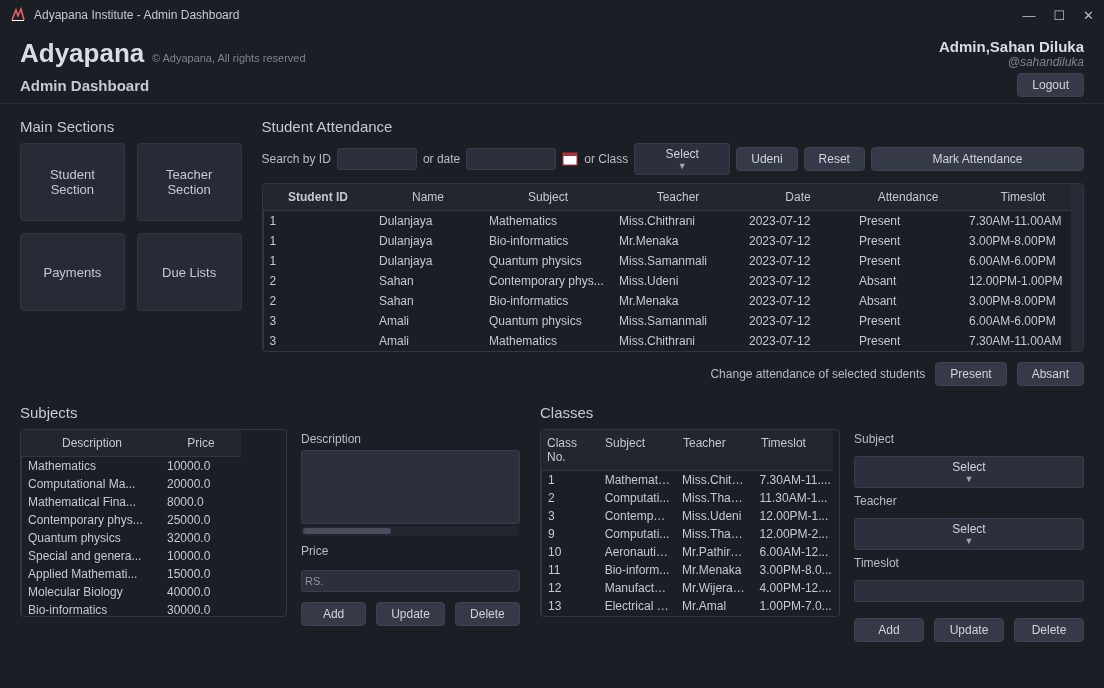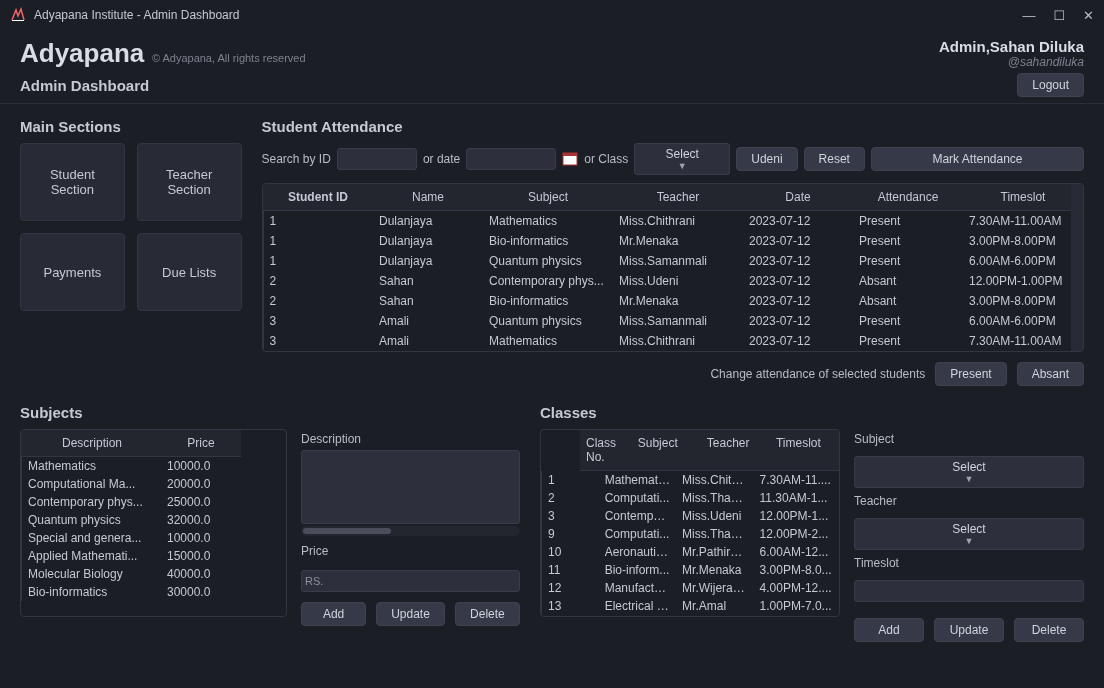--- a/index.html
+++ b/index.html
@@ -19,21 +19,21 @@
 .user-handle { color: #7d828e; font-style: italic; font-size: 12px; display:block; }
 
 .subheader { padding: 0px 20px 6px 20px; display: flex; justify-content: space-between; align-items: center; border-bottom: 1px solid #2b2e39; }
 .page-title { color: #c5c9d2; font-size: 15px; font-weight: 600; }
 
 .btn { background: #363947; border: 1px solid #40434f; color: #d0d4dd; padding: 4px 14px; border-radius: 4px; cursor: pointer; font-size: 12px; }
 .btn-wide { padding: 4px 40px; }
 
 .content { padding: 14px 20px 10px 20px; }
 
-.section-title { color: #c5c9d2; font-size: 15px; font-weight: 700; margin-bottom: 8px; }
+.section-title { color: #c5c9d2; font-size: 15px; font-weight: 400; margin-bottom: 8px; }
 
 .top-row { display: flex; gap: 20px; }
 .main-sections { width: 240px; }
 .tiles { display: grid; grid-template-columns: 1fr 1fr; gap: 12px; }
 .tile { background: #282b36; border: 1px solid #333642; border-radius: 4px; height: 78px; display: flex; align-items: center; justify-content: center; color: #c5c9d2; font-size: 13px; cursor: pointer; text-align:center; padding: 0 6px; }
 
 .attendance { flex: 1; }
 .search-row { display: flex; align-items: center; gap: 6px; margin-bottom: 8px; font-size: 12px; color:#b8bcc5; }
 .search-row label { white-space: nowrap; }
 .input { background: #2d303c; border: 1px solid #3a3d49; color: #d0d4dd; padding: 3px 6px; border-radius: 3px; font-size: 12px; }
@@ -72,21 +72,21 @@
 .scroll-h { height:10px; background:#23252f; border-radius: 5px; margin-top:2px; position:relative; }
 .scroll-h::after { content:''; position:absolute; left:2px; top:2px; height:6px; width:40%; background:#4a4e5c; border-radius:3px;}
 .price-row { position: relative; margin-top:8px; }
 .rs-label { position:absolute; left:4px; top:5px; font-size:11px; color:#8d919c; }
 .price-input { width:100%; padding-left: 26px; }
 .crud-row { display:flex; gap:10px; margin-top:10px; }
 .crud-row .btn { flex:1; text-align:center; }
 
 .classes-block { flex:1; display:flex; gap:14px; }
 .classes-list { width:300px; }
-.cls-table th:nth-child(1){width:58px;margin-left:39px;} .cls-table th:nth-child(2){width:78px;} .cls-table th:nth-child(3){width:78px;} .cls-table th:nth-child(4){width:78px;}
+.cls-table th:nth-child(1){width:58px;} .cls-table th:nth-child(2){width:78px;} .cls-table th:nth-child(3){width:78px;} .cls-table th:nth-child(4){width:78px;}
 .cls-table td, .cls-table th { text-align:left; padding-left:6px;}
 .cls-table td:first-child { text-align:left; }
 .cls-table { display:block; }
 .cls-table thead, .cls-table tbody { display:block; }
 .cls-table tr { display:flex; }
 .cls-table td:nth-child(1){width:58px;} .cls-table td:nth-child(2){width:78px;} .cls-table td:nth-child(3){width:78px;} .cls-table td:nth-child(4){width:86px;}
 .classes-form { flex:1; display:flex; flex-direction:column; gap:6px; }
 .classes-form .select, .classes-form .input { width:100%; }
 
 .att-wrap-outer { position:relative; }
@@ -264,20 +264,24 @@
             <tbody id="sub-body">
                 <tr>
                   <td>Mathematics</td>
                   <td>10000.0</td>
                 </tr>
                 <tr>
                   <td>Computational Ma...</td>
                   <td>20000.0</td>
                 </tr>
                 <tr>
+                  <td>Mathematical Fina...</td>
+                  <td>8000.0</td>
+                </tr>
+                <tr>
                   <td>Contemporary phys...</td>
                   <td>25000.0</td>
                 </tr>
                 <tr>
                   <td>Quantum physics</td>
                   <td>32000.0</td>
                 </tr>
                 <tr>
                   <td>Special and genera...</td>
                   <td>10000.0</td>

